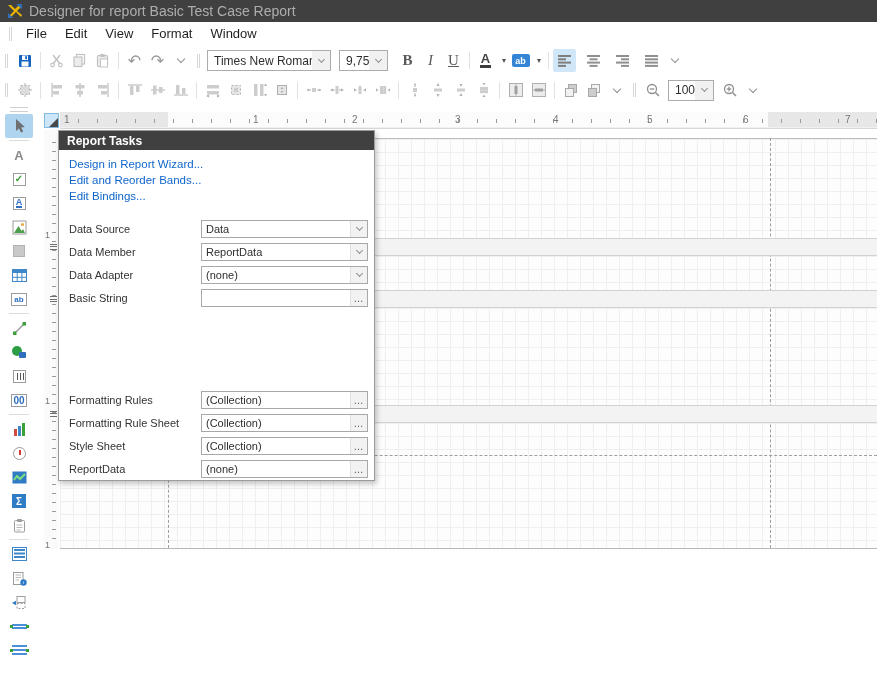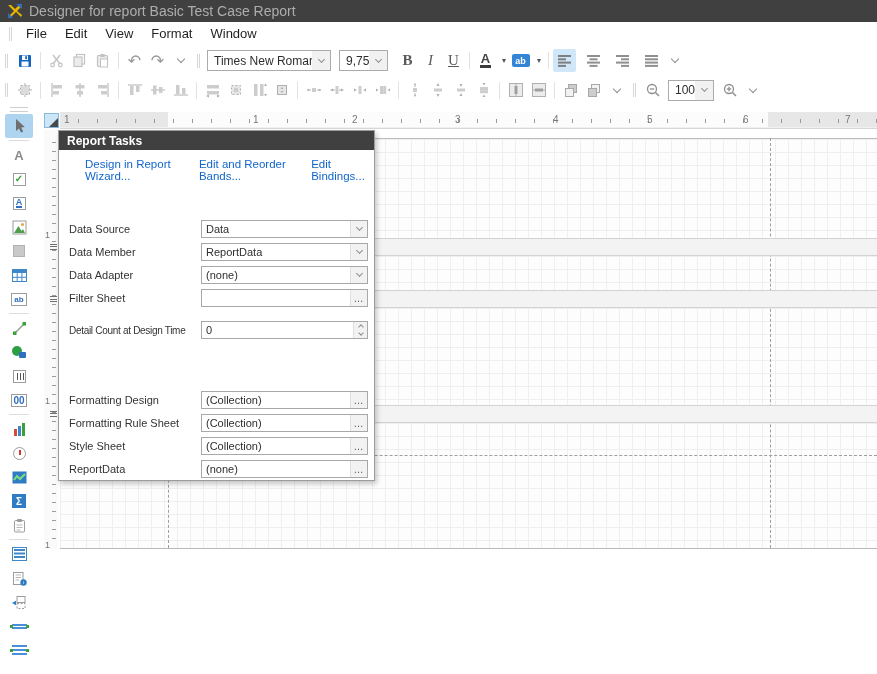--- a/index.html
+++ b/index.html
@@ -82,21 +82,21 @@
       background-size:13px 13px,13px 13px,52px 52px,52px 52px}
   .grid.first{border-top:1px solid #bdbdbd}
   .strip{position:absolute;left:0;width:817px;height:18px;background:#f3f3f3;border-top:1px solid #d2d2d2;border-bottom:1px solid #d2d2d2}
   .dash-v{position:absolute;width:0;border-left:1px dashed #9e9e9e}
   .dash-h{position:absolute;left:0;width:817px;height:0;border-top:1px dashed #9e9e9e}
   .surf-bottom{position:absolute;left:0;top:418px;width:817px;height:1px;background:#b9b9b9}
 
   
   .rt{position:absolute;left:58px;top:130px;width:317px;height:351px;background:#fff;border:1px solid #9b9b9b;box-shadow:2px 3px 5px rgba(0,0,0,.22);z-index:20}
   .rt-header{height:19px;background:#404040;color:#fff;font-weight:bold;font-size:12px;display:flex;align-items:center;padding-left:8px}
-  .rt-links{position:absolute;left:26px;top:27px;display:flex;flex-direction:row;gap:4px}
+  .rt-links{position:absolute;left:10px;top:27px;display:flex;flex-direction:column;gap:4px}
   .rt-link{color:#1166cc;font-size:11.5px;cursor:pointer;text-decoration:none}
   .rt-row{position:absolute;left:10px;width:299px;height:18px;display:flex;align-items:center}
   .rt-label{width:132px;font-size:11px;color:#333;white-space:nowrap;flex:none}
   .rt-row.long .rt-label{font-size:10px;letter-spacing:-0.3px}
   .rt-control{height:18px;border:1px solid #a8a8a8;background:#fff;flex:1;display:flex;align-items:stretch;min-width:0}
   .rt-value{flex:1;font-size:11px;color:#2e2e2e;padding:2px 4px 0;white-space:nowrap;overflow:hidden}
   .rt-drop{width:17px;background:#f2f2f2;border-left:1px solid #e0e0e0;display:flex;align-items:center;justify-content:center}
   .rt-ell{width:17px;background:#f2f2f2;border-left:1px solid #e0e0e0;display:flex;align-items:center;justify-content:center;font-size:10px;color:#555;letter-spacing:1px}
   .rt-spin{width:14px;border-left:1px solid #e0e0e0;display:flex;flex-direction:column}
   .rt-spin span{flex:1;background:#f2f2f2;display:flex;align-items:center;justify-content:center}
@@ -668,42 +668,28 @@
     <div class="rt-row" style="top:135px">
       <span class="rt-label">Data Adapter</span>
       <span class="rt-control">
         <span class="rt-value">(none)</span>
         <span class="rt-drop">
             <i class="chev sm"></i>
           </span>
       </span>
     </div>
     <div class="rt-row" style="top:158px">
-      <span class="rt-label">Filter Sheet</span>
+      <span class="rt-label">Basic String</span>
       <span class="rt-control">
         <span class="rt-value"></span>
         <span class="rt-ell">…</span>
       </span>
     </div>
-    <div class="rt-row long" style="top:190px">
-      <span class="rt-label">Detail Count at Design Time</span>
-      <span class="rt-control">
-        <span class="rt-value">0</span>
-        <span class="rt-spin">
-            <span>
-              <i class="chev-up"></i>
-            </span>
-            <span>
-              <i class="chev-dn"></i>
-            </span>
-          </span>
-      </span>
-    </div>
     <div class="rt-row" style="top:260px">
-      <span class="rt-label">Formatting Design</span>
+      <span class="rt-label">Formatting Rules</span>
       <span class="rt-control">
         <span class="rt-value">(Collection)</span>
         <span class="rt-ell">…</span>
       </span>
     </div>
     <div class="rt-row" style="top:283px">
       <span class="rt-label">Formatting Rule Sheet</span>
       <span class="rt-control">
         <span class="rt-value">(Collection)</span>
         <span class="rt-ell">…</span>

